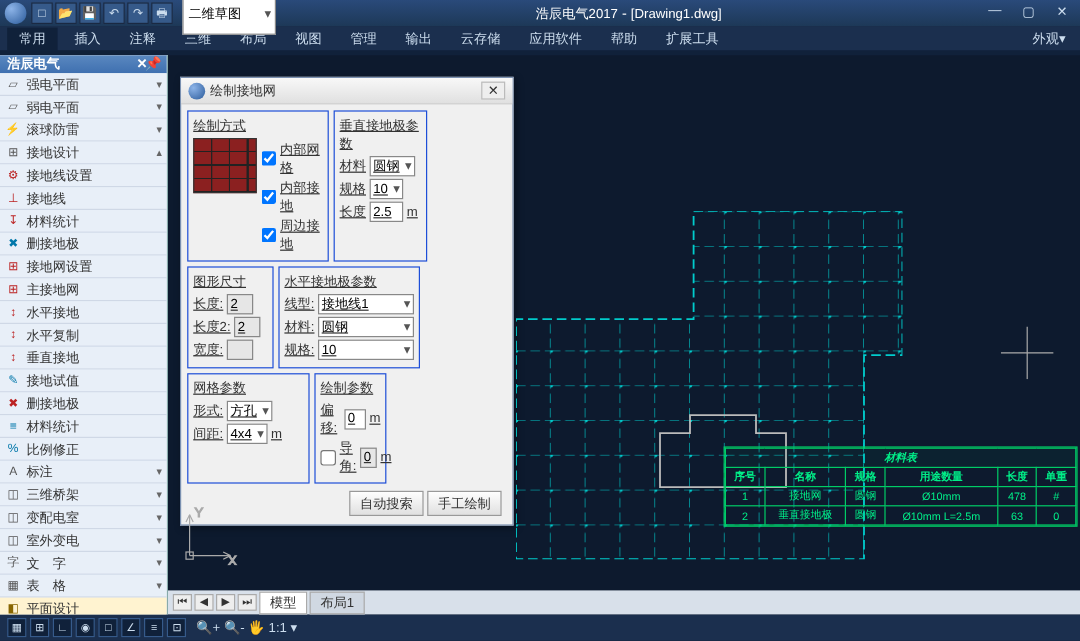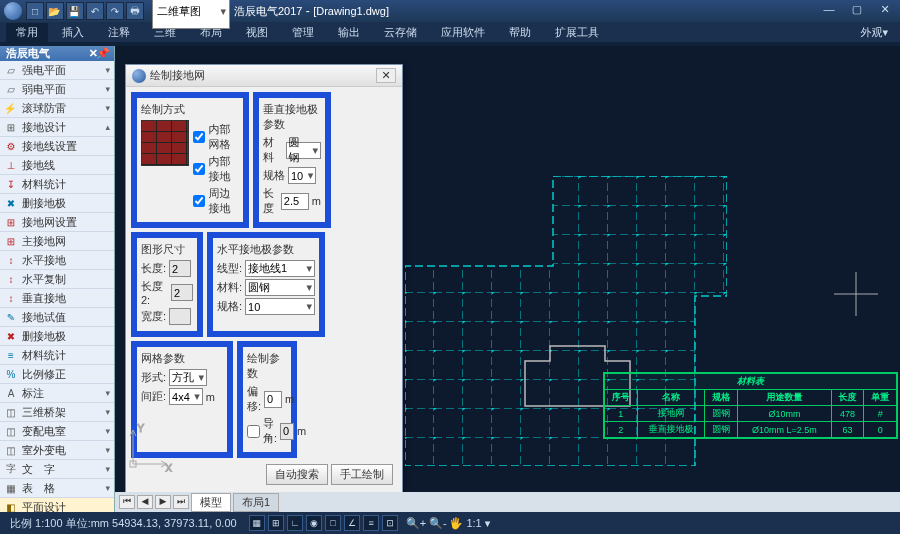--- a/index.html
+++ b/index.html
@@ -3,44 +3,44 @@
 <meta charset="utf-8">
 <style>
 *{box-sizing:border-box;margin:0;padding:0;font-family:"Microsoft YaHei",SimSun,Arial,sans-serif;font-size:11px;}
 body{background:#1a2942;color:#ccc;width:900px;height:534px;overflow:hidden;position:relative;}
 .titlebar{height:22px;background:linear-gradient(#2a4a7a,#1d3857);display:flex;align-items:center;padding:0 4px;gap:4px;}
 .tb-logo{width:18px;height:18px;background:radial-gradient(circle at 30% 30%,#8db4e8,#2a5a9a);border-radius:50%;}
 .tb-icons{display:flex;gap:2px;}
 .tb-icon{width:18px;height:18px;background:#365a8a;border:1px solid #1a2942;display:flex;align-items:center;justify-content:center;color:#cde;font-size:10px;}
 .tb-combo{margin-left:4px;background:#fff;color:#000;border:1px solid #888;height:36px;padding:0 24px 0 4px;position:relative;display:flex;align-items:center;min-width:78px;}
 .tb-combo::after{content:"▾";position:absolute;right:3px;color:#555;}
-.tb-title{flex:1;color:#fff;font-size:12px;}
+.tb-title{flex:1;text-align:center;color:#fff;font-size:12px;}
 .tb-win{display:flex;gap:6px;}
 .tb-winbtn{width:22px;height:16px;color:#cde;text-align:center;}
 .ribbon-tabs{height:20px;background:#1b2f4e;display:flex;align-items:center;padding:0 6px;gap:4px;}
 .rtab{padding:2px 10px;color:#cde;}
 .rtab.active{background:#10213a;}
 .ribbon-right{margin-left:auto;display:flex;align-items:center;padding-right:6px;color:#cde;}
 .below-ribbon{height:4px;background:#10213a;}
 .main{display:flex;height:466px;}
-.side{width:115px;background:#dde6f1;border-right:1px solid #8aa;display:flex;flex-direction:column;overflow:hidden;}
+.side{width:140px;background:#dde6f1;border-right:1px solid #8aa;display:flex;flex-direction:column;overflow:hidden;}
 .side-title{height:20px;background:linear-gradient(#5a88c0,#3f70b0);color:#fff;display:flex;align-items:center;padding:0 6px;font-weight:bold;position:relative;}
 .side-title .x{position:absolute;right:16px;}
 .side-title .pin{position:absolute;right:4px;}
 .sitem{height:19px;display:flex;align-items:center;padding:0 4px;background:#e8eff8;border-bottom:1px solid #cfd8e6;position:relative;color:#333;}
 .sitem .sicon{width:14px;height:14px;margin-right:4px;display:inline-flex;align-items:center;justify-content:center;font-size:10px;}
 .sitem .arrow{position:absolute;right:4px;color:#666;font-size:9px;}
 .sitem.hl{background:#fff3d0;}
 .canvas{flex:1;position:relative;background:#0d1a2e;}
 .dialog{position:absolute;left:10px;top:18px;width:278px;background:#f0f0f0;border:1px solid #7a90b0;box-shadow:2px 2px 6px rgba(0,0,0,.4);color:#333;}
 .dlg-title{height:22px;background:linear-gradient(#f8f8f8,#e0e0e0);display:flex;align-items:center;padding:0 6px;border-bottom:1px solid #ccc;position:relative;}
 .dlg-title .dlg-ico{width:14px;height:14px;background:radial-gradient(circle at 30% 30%,#8db4e8,#2a5a9a);border-radius:50%;margin-right:4px;}
 .dlg-title .x{position:absolute;right:6px;border:1px solid #bbb;width:20px;text-align:center;background:#eee;}
 .dlg-body{padding:5px;display:flex;flex-wrap:wrap;gap:4px;}
-.fs{border:6px solid #1d4ed8;padding:4px;background:#f0f0f0;}
+.fs{border:1px solid #1d4ed8;padding:4px;background:#f0f0f0;text-decoration:underline;}
 .fs-title{font-size:11px;margin-bottom:3px;color:#333;}
 .gridpic{width:62px;height:46px;background:#8b2020;position:relative;border:1px solid #333;}
 .gridpic::before,.gridpic::after{content:"";position:absolute;background:repeating-linear-gradient(to right,transparent 0,transparent 14px,#222 14px,#222 15px),repeating-linear-gradient(to bottom,transparent 0,transparent 10px,#222 10px,#222 11px);inset:0;}
 .chkrow{display:flex;align-items:center;gap:3px;margin:2px 0;}
 .chkrow input{width:12px;height:12px;}
 .sel,.inp{background:#fff;border:1px solid #888;height:17px;padding:0 2px;color:#000;}
 .sel{padding-right:12px;position:relative;display:inline-flex;align-items:center;}
 .sel::after{content:"▾";position:absolute;right:2px;color:#555;}
 .inp.ro{background:#e6e6e6;}
 .btn{background:linear-gradient(#fefefe,#e0e0e0);border:1px solid #999;padding:2px 8px;color:#333;}
@@ -406,21 +406,20 @@
       <span class="tabbtn">◀</span>
       <span class="tabbtn">▶</span>
       <span class="tabbtn">⏭</span>
       <span class="dtab">模型</span>
       <span class="dtab inactive">布局1</span>
     </div>
   </div>
 </div>
 
 <div class="status">
-  <span class="seg">比例 1:100  单位:mm  54934.13, 37973.11, 0.00</span>
   <span class="icons">
     <span>▦</span>
     <span>⊞</span>
     <span>∟</span>
     <span>◉</span>
     <span>□</span>
     <span>∠</span>
     <span>≡</span>
     <span>⊡</span>
   </span>

